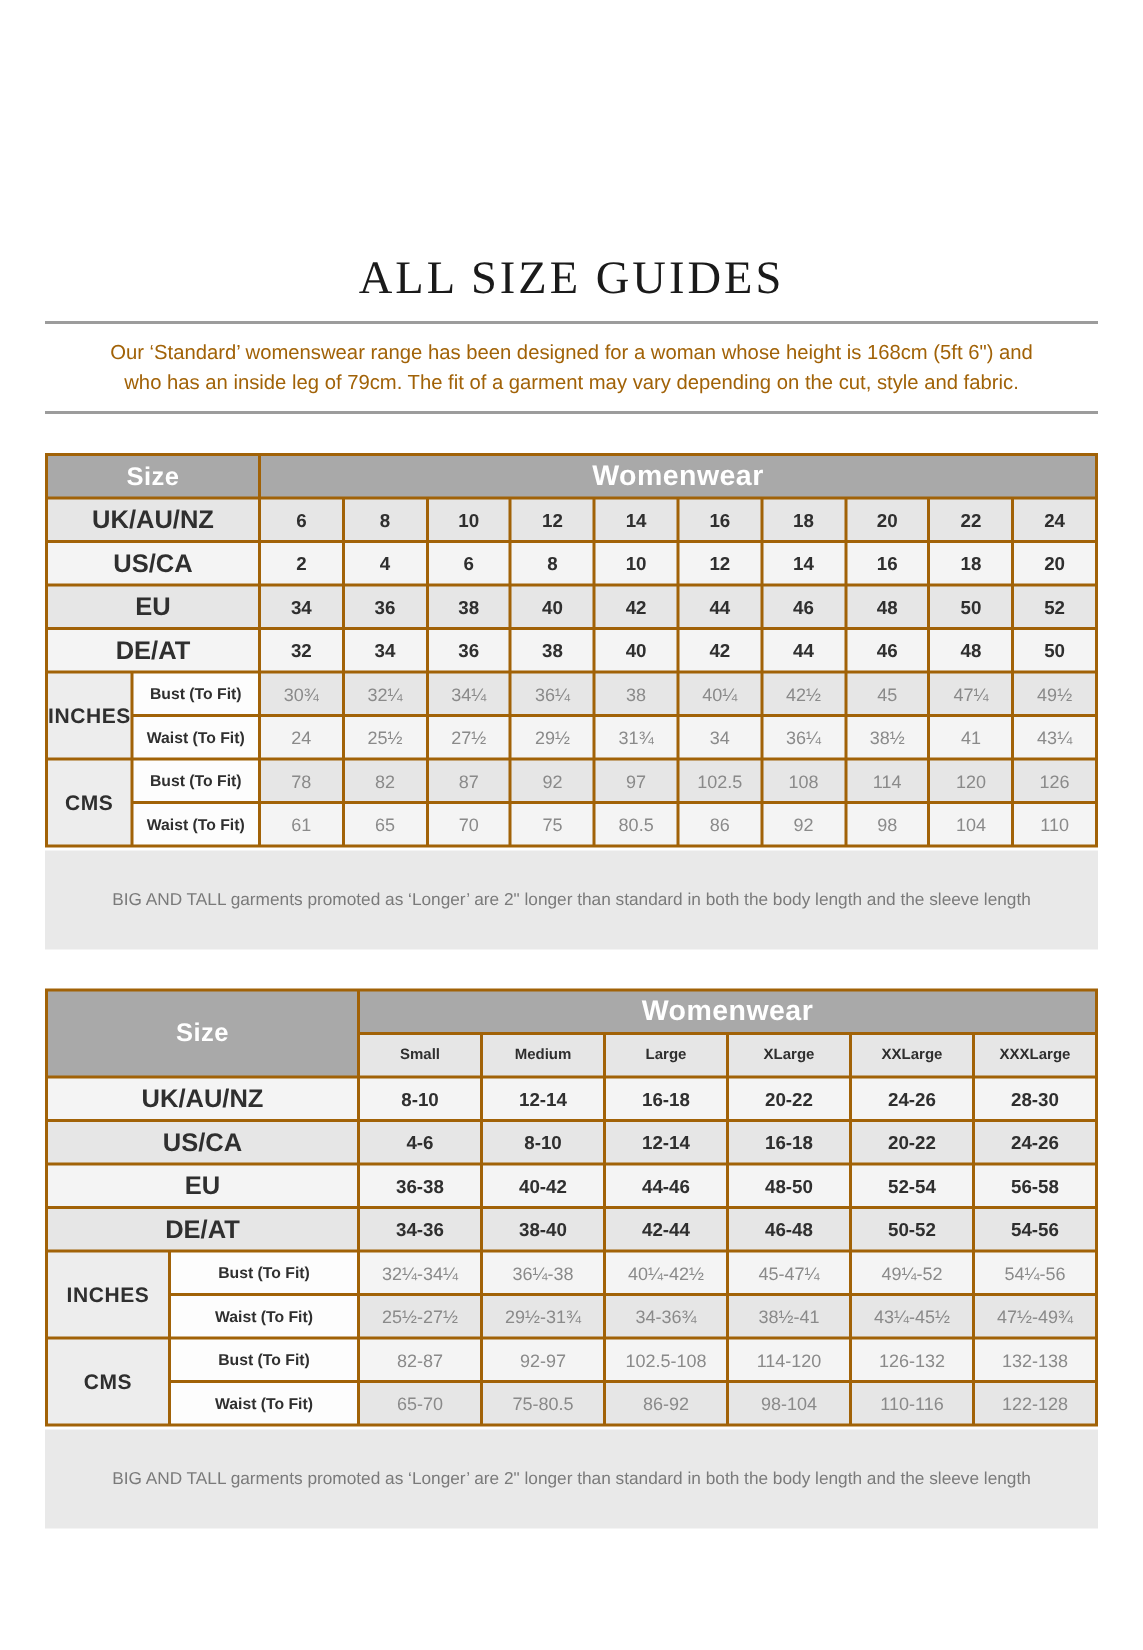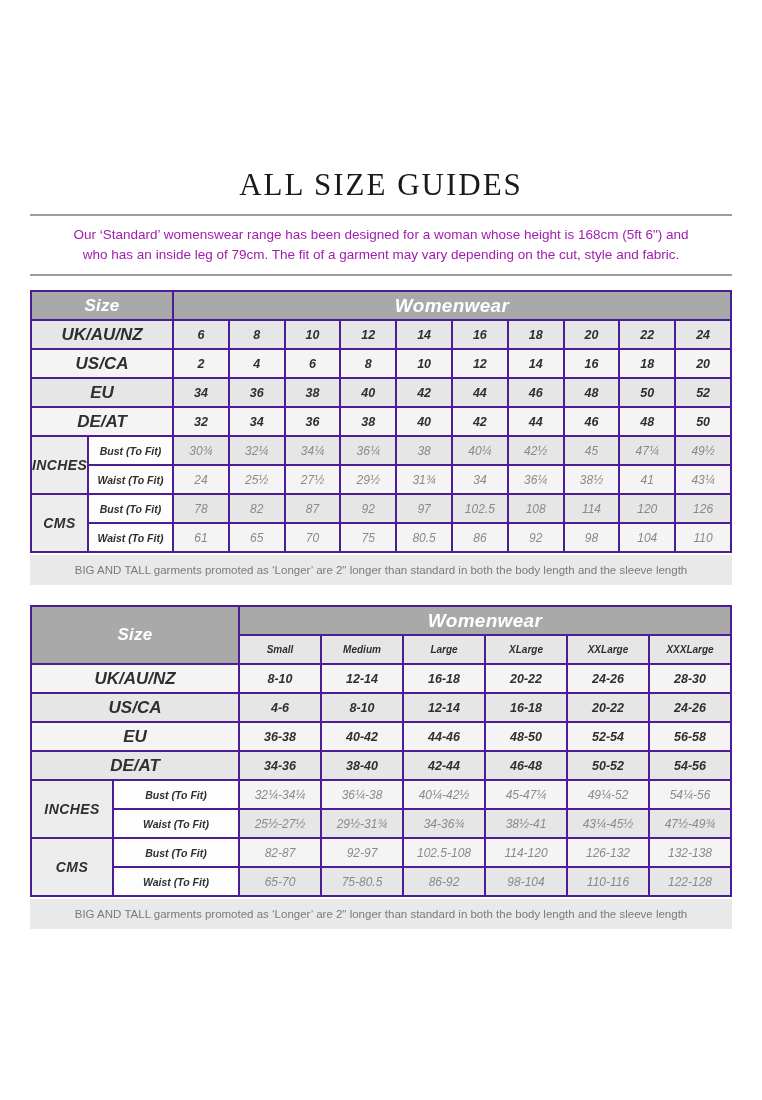--- a/index.html
+++ b/index.html
@@ -23,28 +23,28 @@
     letter-spacing:2px;
     color:#1a1a1a;
     text-align:center;
     margin:166px 0 0 0;
     line-height:38px;
   }
   .rule{width:702px;margin:10px auto 0;border-top:2px solid var(--rule);}
   .rule.below{margin-top:9px;}
   .intro{
     width:702px;margin:9px auto 0;
-    font-size:13.5px;line-height:20px;color:#a21caf;
+    font-size:13.5px;line-height:20px;color:#a16207;
     text-align:center;
   }
   .content{width:702px;margin:0 auto;}
   table.sz{
-    width:702px;margin:14px auto 0;
+    width:702px;margin:26px auto 0;
     border-collapse:separate;border-spacing:2px;
-    table-layout:fixed;background:#4c1d95;font-style:italic;
+    table-layout:fixed;background:#a16207;
   }
   table.sz td{
     text-align:center;vertical-align:middle;
     padding:0;overflow:hidden;white-space:nowrap;
     height:27px;
   }
   td.hdr{
     background:var(--header-bg);color:#fff;
     font-weight:bold;font-size:19px;height:25px;letter-spacing:0.3px;
   }
@@ -60,21 +60,21 @@
     background:var(--sublbl-bg);font-weight:bold;font-size:10.5px;
     color:var(--text-dark);
   }
   td.mval{color:var(--text-val);font-size:12px;font-weight:normal;}
   .c-dark{background:var(--stripe-dark);}
   .c-light{background:var(--stripe-light);}
   .note{
     width:702px;margin:2px auto 0;
     background:var(--note-bg);color:#7a7a7a;
     font-size:11.5px;text-align:center;
-    padding:9px 4px;box-sizing:border-box;
+    padding:27px 4px;box-sizing:border-box;
   }
   .tbl2{margin-top:20px;}
 </style>
 </head>
 <body>
 
 <div class="page">
 
   <h1 class="title">ALL SIZE GUIDES</h1>
 

